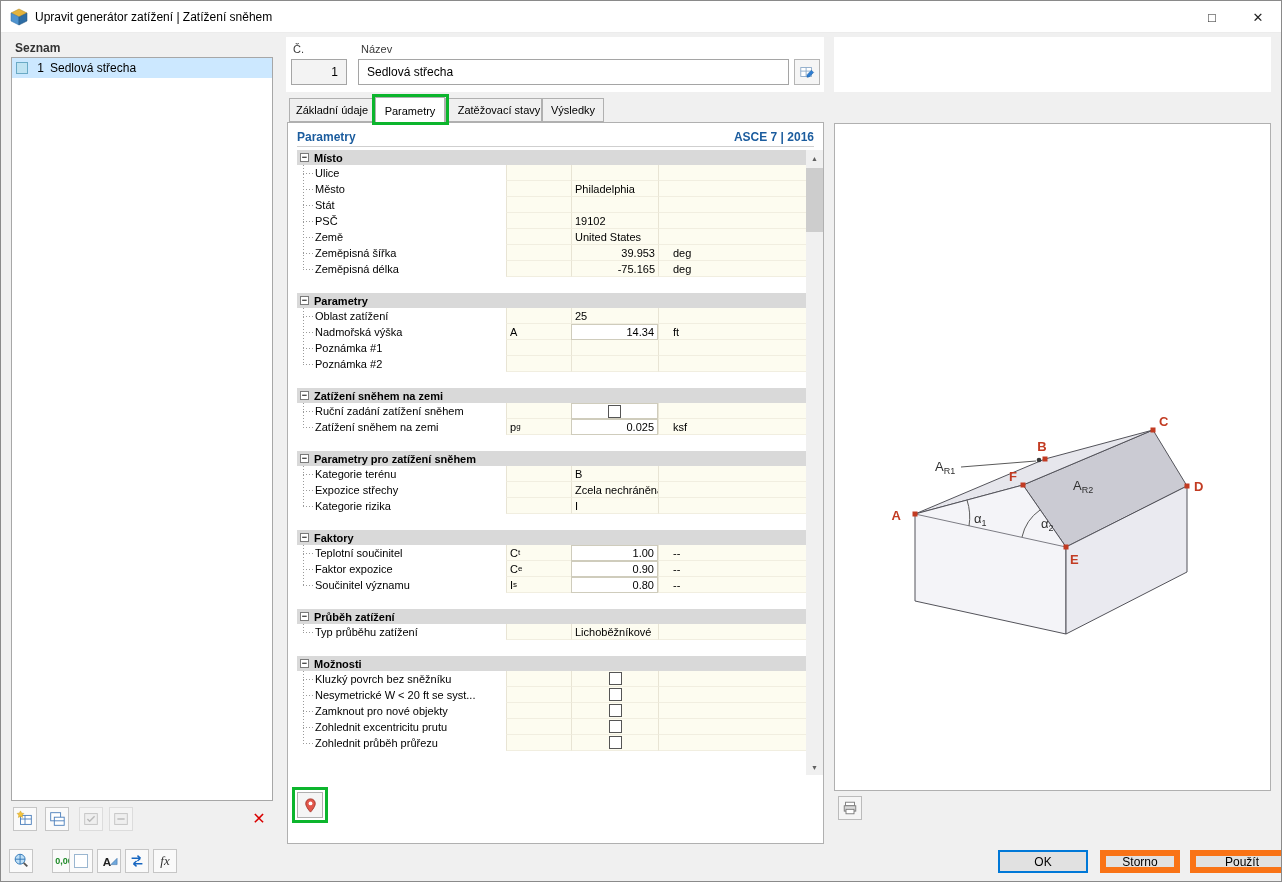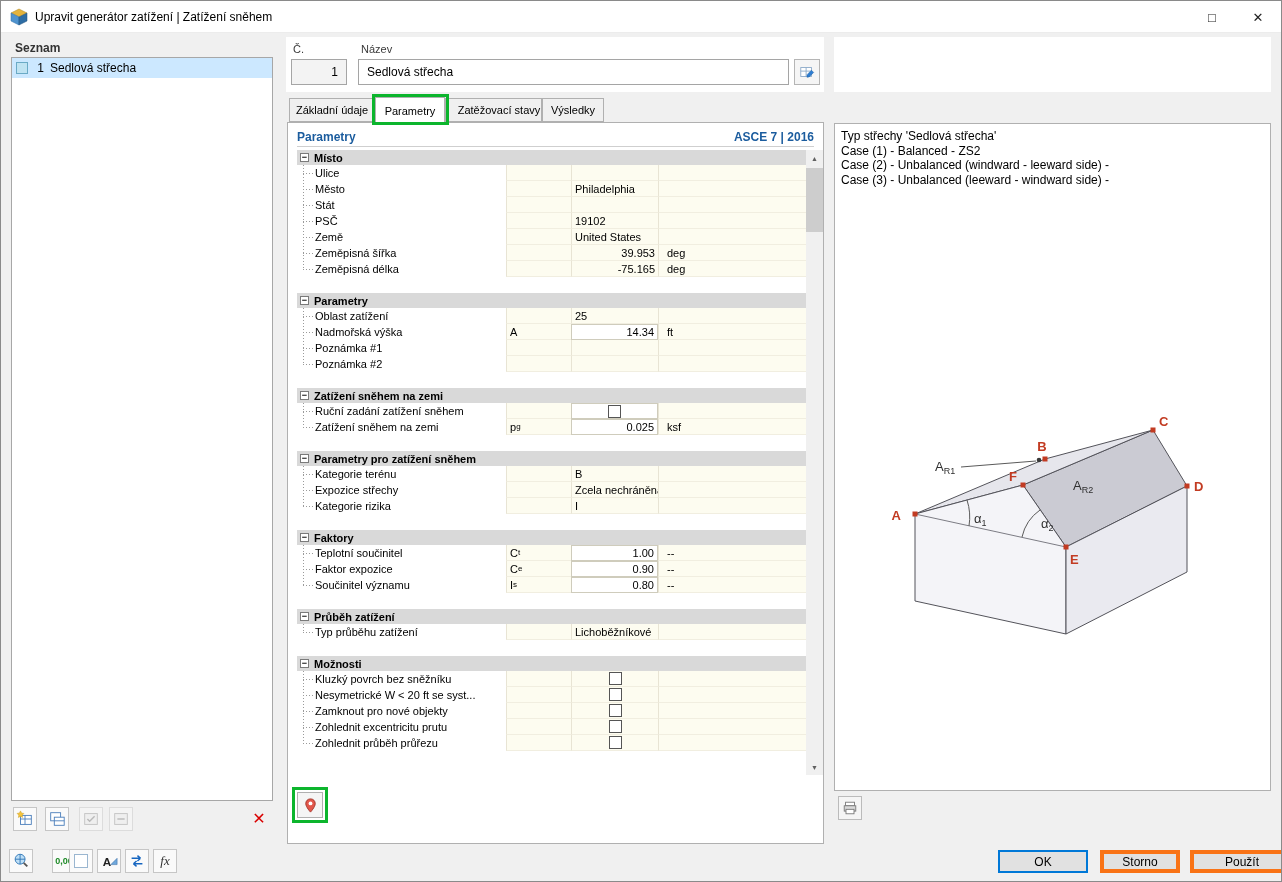--- a/index.html
+++ b/index.html
@@ -57,21 +57,21 @@
   .p-row { display:flex; height:16px; }
   .c-label { width:209px; height:16px; display:flex; align-items:center; gap:1px; padding-left:6px; background:#fff; white-space:nowrap; overflow:hidden; }
   .stub { width:11px; height:1px; flex:0 0 auto;
     background-image:repeating-linear-gradient(to right,#9a9a9a 0 1px,transparent 1px 3px); }
   .c-sym,.c-val,.c-unit { height:16px; display:flex; align-items:center; background:#fdfcf0; border-left:1px solid #e8e4d4; border-bottom:1px solid #f1eee0; }
   .c-sym { width:65px; padding-left:3px; }
   .c-val { width:87px; padding:0 3px; white-space:nowrap; }
   .c-val.right { justify-content:flex-end; }
   .c-val.center { justify-content:center; }
   .c-val.editable { background:#fff; border:1px solid #cfccbc; }
-  .c-unit { flex:1; padding-left:8px; }
+  .c-unit { flex:1; padding-left:14px; }
   sub { font-size:8px; }
   .cb { width:13px; height:13px; background:#fff; border:1px solid #555; }
 
   
   .sb { position:absolute; left:518px; top:27px; width:17px; height:625px; background:#f0f0f0; }
   .sb-arrow { position:absolute; left:0; width:17px; height:16px; display:flex; align-items:center; justify-content:center; font-size:7px; color:#606060; background:#f0f0f0; }
   .sb-up { top:0; } .sb-down { bottom:0; }
   .sb-thumb { position:absolute; left:0; top:18px; width:17px; height:64px; background:#cdcdcd; }
 
   .loc-btn { position:absolute; left:9px; top:669px; width:26px; height:26px; border:1px solid #b0b0b0; background:#f5f5f5; display:flex; align-items:center; justify-content:center; }
@@ -80,21 +80,21 @@
   .result-panel { position:absolute; left:833px; top:122px; width:437px; height:668px; background:#fff; border:1px solid #b0b0b0; }
   .result-text { position:absolute; left:6px; top:5px; }
   .res-line { font-size:12px; line-height:14.5px; white-space:pre; }
   .diagram { position:absolute; left:0; top:0; width:437px; height:668px; }
   .img-btn { position:absolute; left:837px; top:795px; width:24px; height:24px; border:1px solid #bbb; background:#f5f5f5; display:flex; align-items:center; justify-content:center; }
 
   
   .tool-btn { position:absolute; top:848px; width:24px; height:24px; border:1px solid #c6c6c6; background:#fafafa; display:flex; align-items:center; justify-content:center; }
   .units-txt { font-size:9px; font-weight:bold; color:#1e8a27; }
   .fx-txt { font-family:"Liberation Serif",serif; font-style:italic; font-size:13px; color:#333; }
-  .btn { position:absolute; top:849px; height:23px; background:#e1e1e1; border:4px solid #f97316; display:flex; align-items:center; justify-content:center; font-size:12px; }
+  .btn { position:absolute; top:849px; height:23px; background:#e1e1e1; border:6px solid #f97316; display:flex; align-items:center; justify-content:center; font-size:12px; }
   .btn-ok { left:997px; width:90px; border:2px solid var(--accent,#0078d7); }
   .btn-cancel { left:1099px; width:80px; }
   .btn-apply { left:1189px; width:104px; }
 
   
   .annot { position:absolute; border:3px solid var(--annotation,#0cb52d); z-index:50; pointer-events:none; }
   .annot-tab { left:371px; top:93px; width:77px; height:31px; }
   .annot-loc { left:4px; top:664px; width:36px; height:36px; z-index:50; position:absolute; border:3px solid var(--annotation,#0cb52d); pointer-events:none; }
 </style>
 </head>
@@ -535,26 +535,20 @@
         <text x="235" y="440">E</text>
         <text x="182" y="357" text-anchor="end">F</text>
       </g>
       <g font-size="13" fill="#2f2f2f">
         <text x="100" y="347"><tspan>A</tspan><tspan font-size="9" dy="3">R1</tspan></text>
         <text x="238" y="366"><tspan>A</tspan><tspan font-size="9" dy="3">R2</tspan></text>
         <text x="139" y="399"><tspan>α</tspan><tspan font-size="9" dy="3">1</tspan></text>
         <text x="206" y="404"><tspan>α</tspan><tspan font-size="9" dy="3">2</tspan></text>
       </g>
     </svg>
-    <div class="result-text">
-        <div class="res-line">Typ střechy 'Sedlová střecha'</div>
-        <div class="res-line">Case (1) - Balanced - ZS2</div>
-        <div class="res-line">Case (2) - Unbalanced (windward - leeward side) -</div>
-        <div class="res-line">Case (3) - Unbalanced (leeward - windward side) -</div>
-      </div>
   </div>
 
   <div class="img-btn">
     <svg viewBox="0 0 18 18" width="16" height="16">
       <rect x="4" y="2.5" width="10" height="4" fill="#fff" stroke="#777"></rect>
       <rect x="2.5" y="6.5" width="13" height="6" fill="#d9d9d9" stroke="#777"></rect>
       <rect x="4.5" y="10.5" width="9" height="5" fill="#fff" stroke="#777"></rect>
     </svg>
   </div>
 

